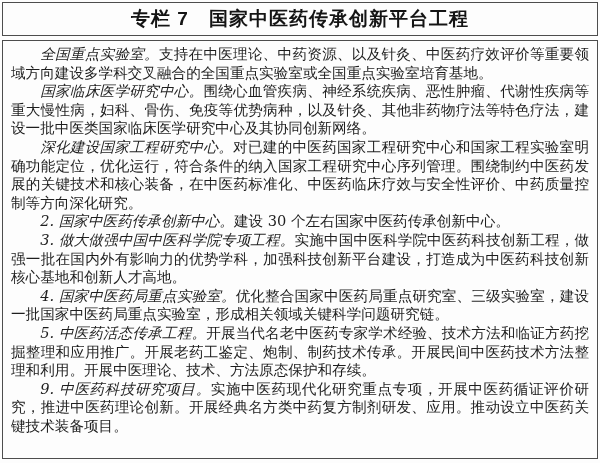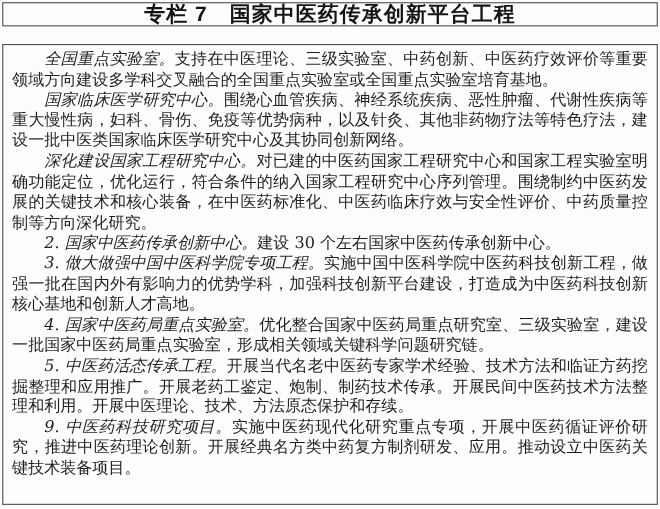--- a/index.html
+++ b/index.html
@@ -14,21 +14,21 @@
     background: #fdfdfd;
     font-family: "DejaVu Serif", serif;
     color: #1e1e1e;
     overflow: hidden;
   }
   .title-box {
     position: absolute;
     left: 2px;
     right: 2px;
     top: 2px;
-    height: 22px;
+    height: 34px;
     box-sizing: border-box;
     border: 1.5px solid #4d4d4d;
     display: flex;
     align-items: center;
     justify-content: center;
   }
   .title-text {
     font-family: "Liberation Sans", sans-serif;
     font-weight: bold;
     font-size: 19px;
@@ -67,21 +67,21 @@
 </head>
 <body>
 
 <div class="page">
 
   <div class="title-box">
     <span class="title-text">专栏 7　国家中医药传承创新平台工程</span>
   </div>
 
   <div class="body-box">
-    <p><span class="lead">全国重点实验室。</span><span class="rest">支持在中医理论、三级实验室、中药创新、中医药疗效评价等重要领域方向建设多学科交叉融合的全国重点实验室或全国重点实验室培育基地。</span></p>
+    <p><span class="lead">全国重点实验室。</span><span class="rest">支持在中医理论、中药资源、以及针灸、中医药疗效评价等重要领域方向建设多学科交叉融合的全国重点实验室或全国重点实验室培育基地。</span></p>
     <p><span class="lead">国家临床医学研究中心。</span><span class="rest">围绕心血管疾病、神经系统疾病、恶性肿瘤、代谢性疾病等重大慢性病，妇科、骨伤、免疫等优势病种，以及针灸、其他非药物疗法等特色疗法，建设一批中医类国家临床医学研究中心及其协同创新网络。</span></p>
     <p><span class="lead">深化建设国家工程研究中心。</span><span class="rest">对已建的中医药国家工程研究中心和国家工程实验室明确功能定位，优化运行，符合条件的纳入国家工程研究中心序列管理。围绕制约中医药发展的关键技术和核心装备，在中医药标准化、中医药临床疗效与安全性评价、中药质量控制等方向深化研究。</span></p>
     <p><span class="lead">2. 国家中医药传承创新中心。</span><span class="rest">建设 30 个左右国家中医药传承创新中心。</span></p>
     <p><span class="lead">3. 做大做强中国中医科学院专项工程。</span><span class="rest">实施中国中医科学院中医药科技创新工程，做强一批在国内外有影响力的优势学科，加强科技创新平台建设，打造成为中医药科技创新核心基地和创新人才高地。</span></p>
     <p><span class="lead">4. 国家中医药局重点实验室。</span><span class="rest">优化整合国家中医药局重点研究室、三级实验室，建设一批国家中医药局重点实验室，形成相关领域关键科学问题研究链。</span></p>
     <p><span class="lead">5. 中医药活态传承工程。</span><span class="rest">开展当代名老中医药专家学术经验、技术方法和临证方药挖掘整理和应用推广。开展老药工鉴定、炮制、制药技术传承。开展民间中医药技术方法整理和利用。开展中医理论、技术、方法原态保护和存续。</span></p>
     <p><span class="lead">9. 中医药科技研究项目。</span><span class="rest">实施中医药现代化研究重点专项，开展中医药循证评价研究，推进中医药理论创新。开展经典名方类中药复方制剂研发、应用。推动设立中医药关键技术装备项目。</span></p>
   </div>
 
 </div>

